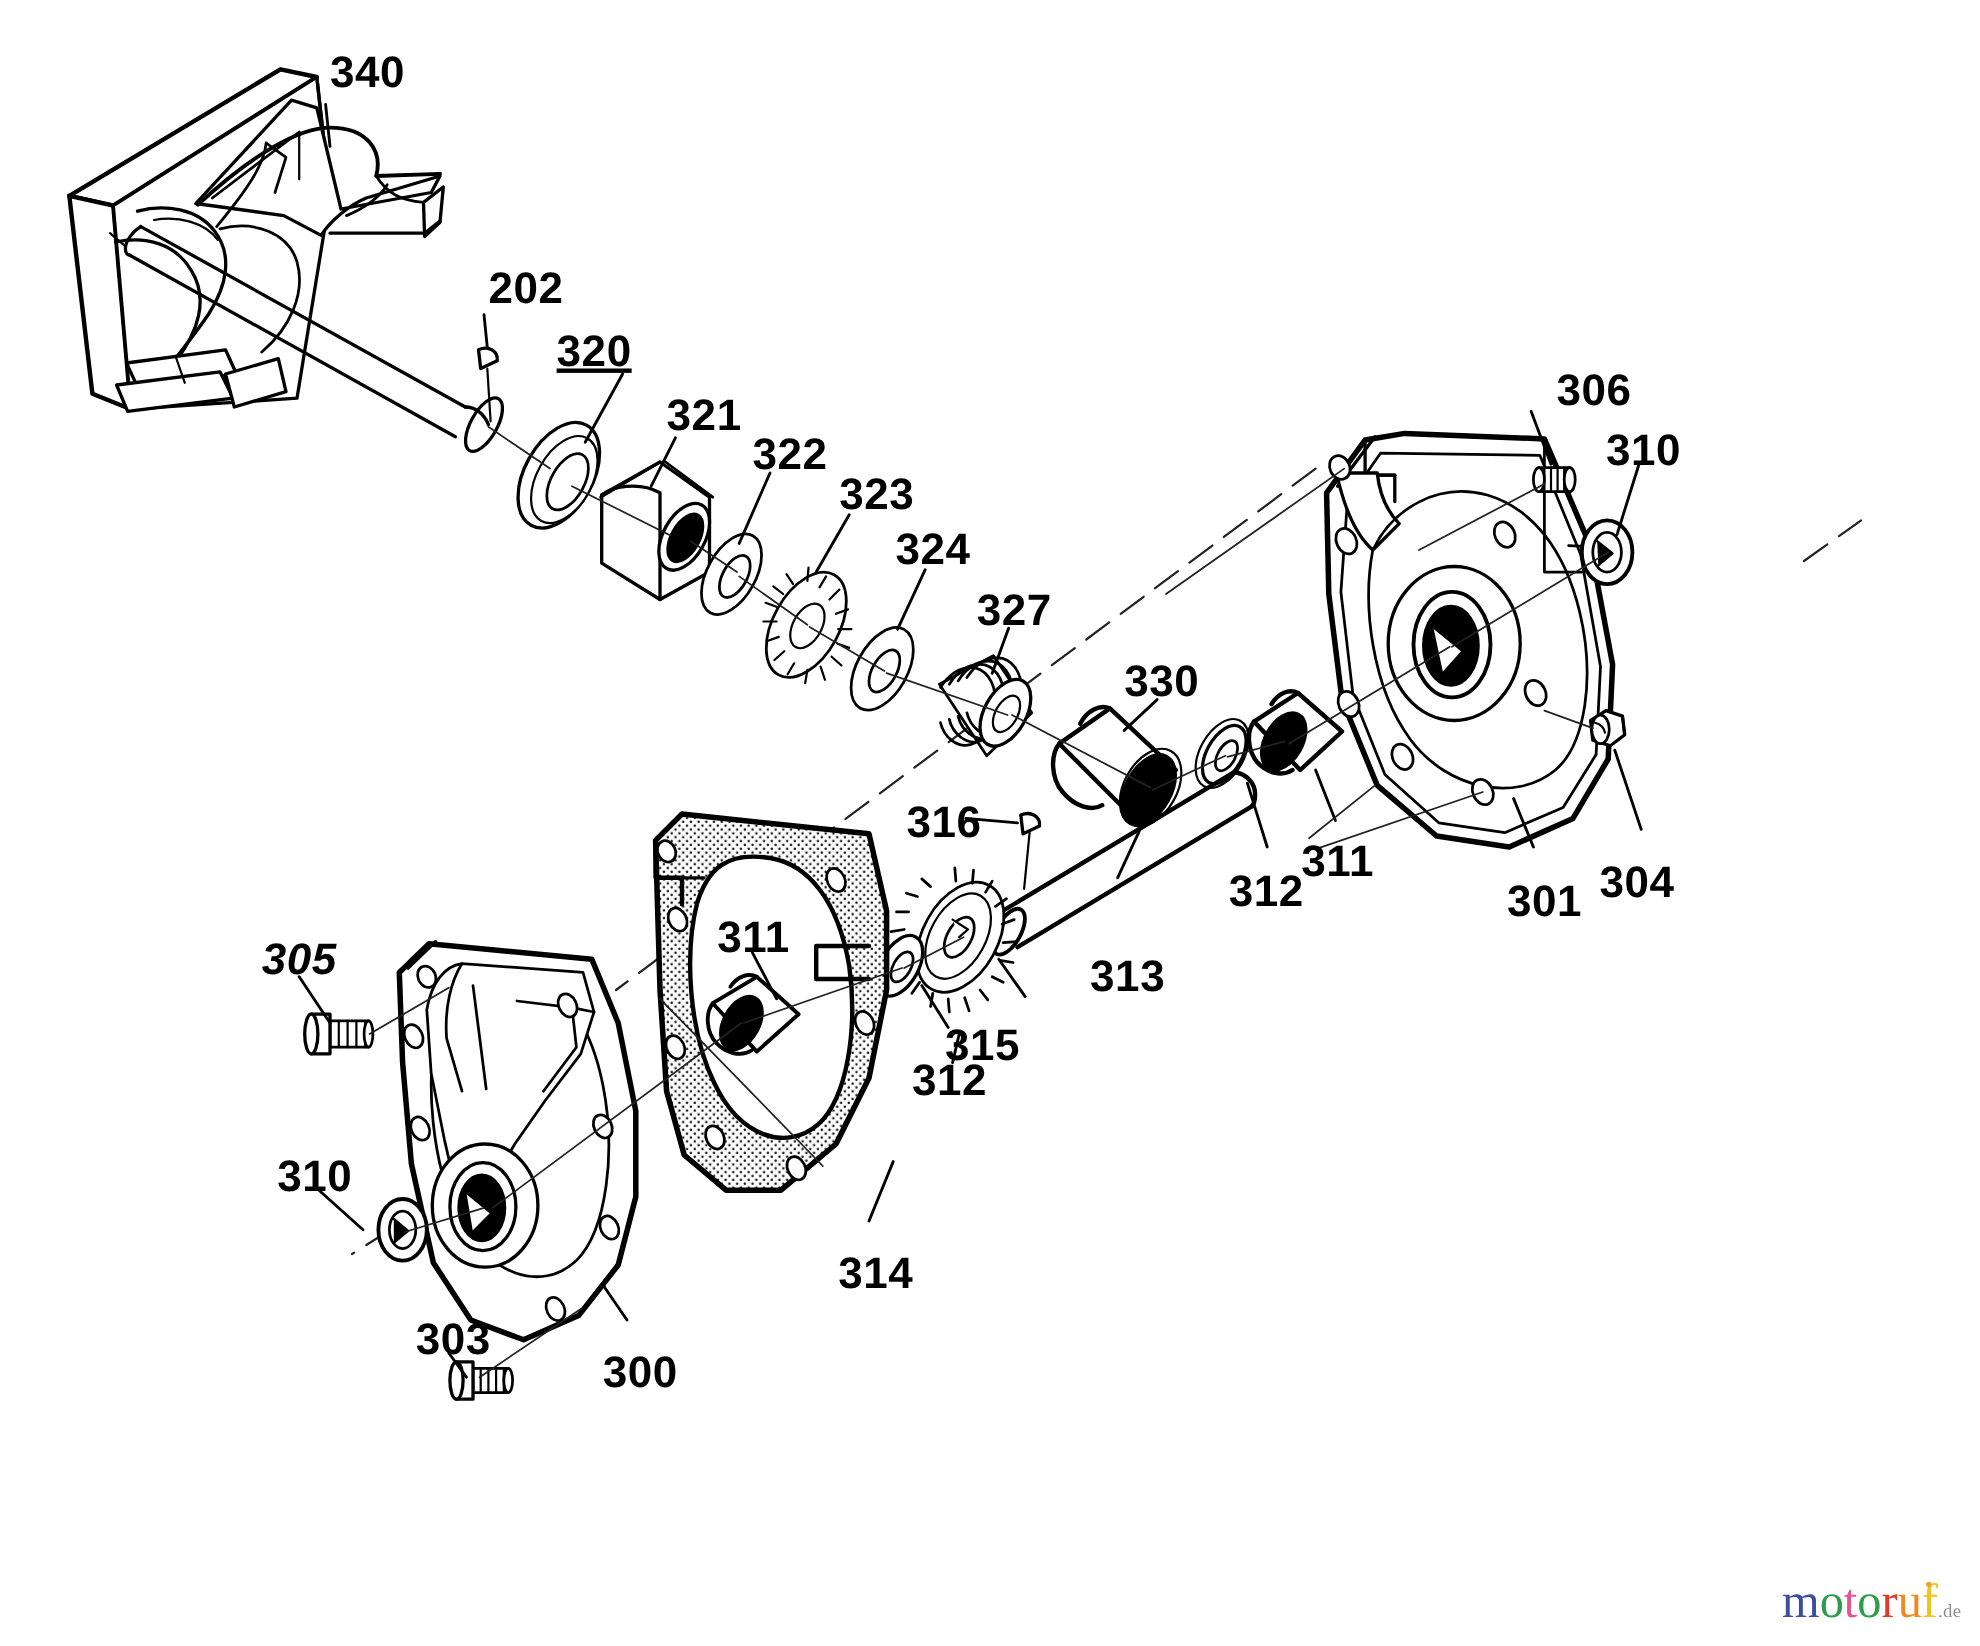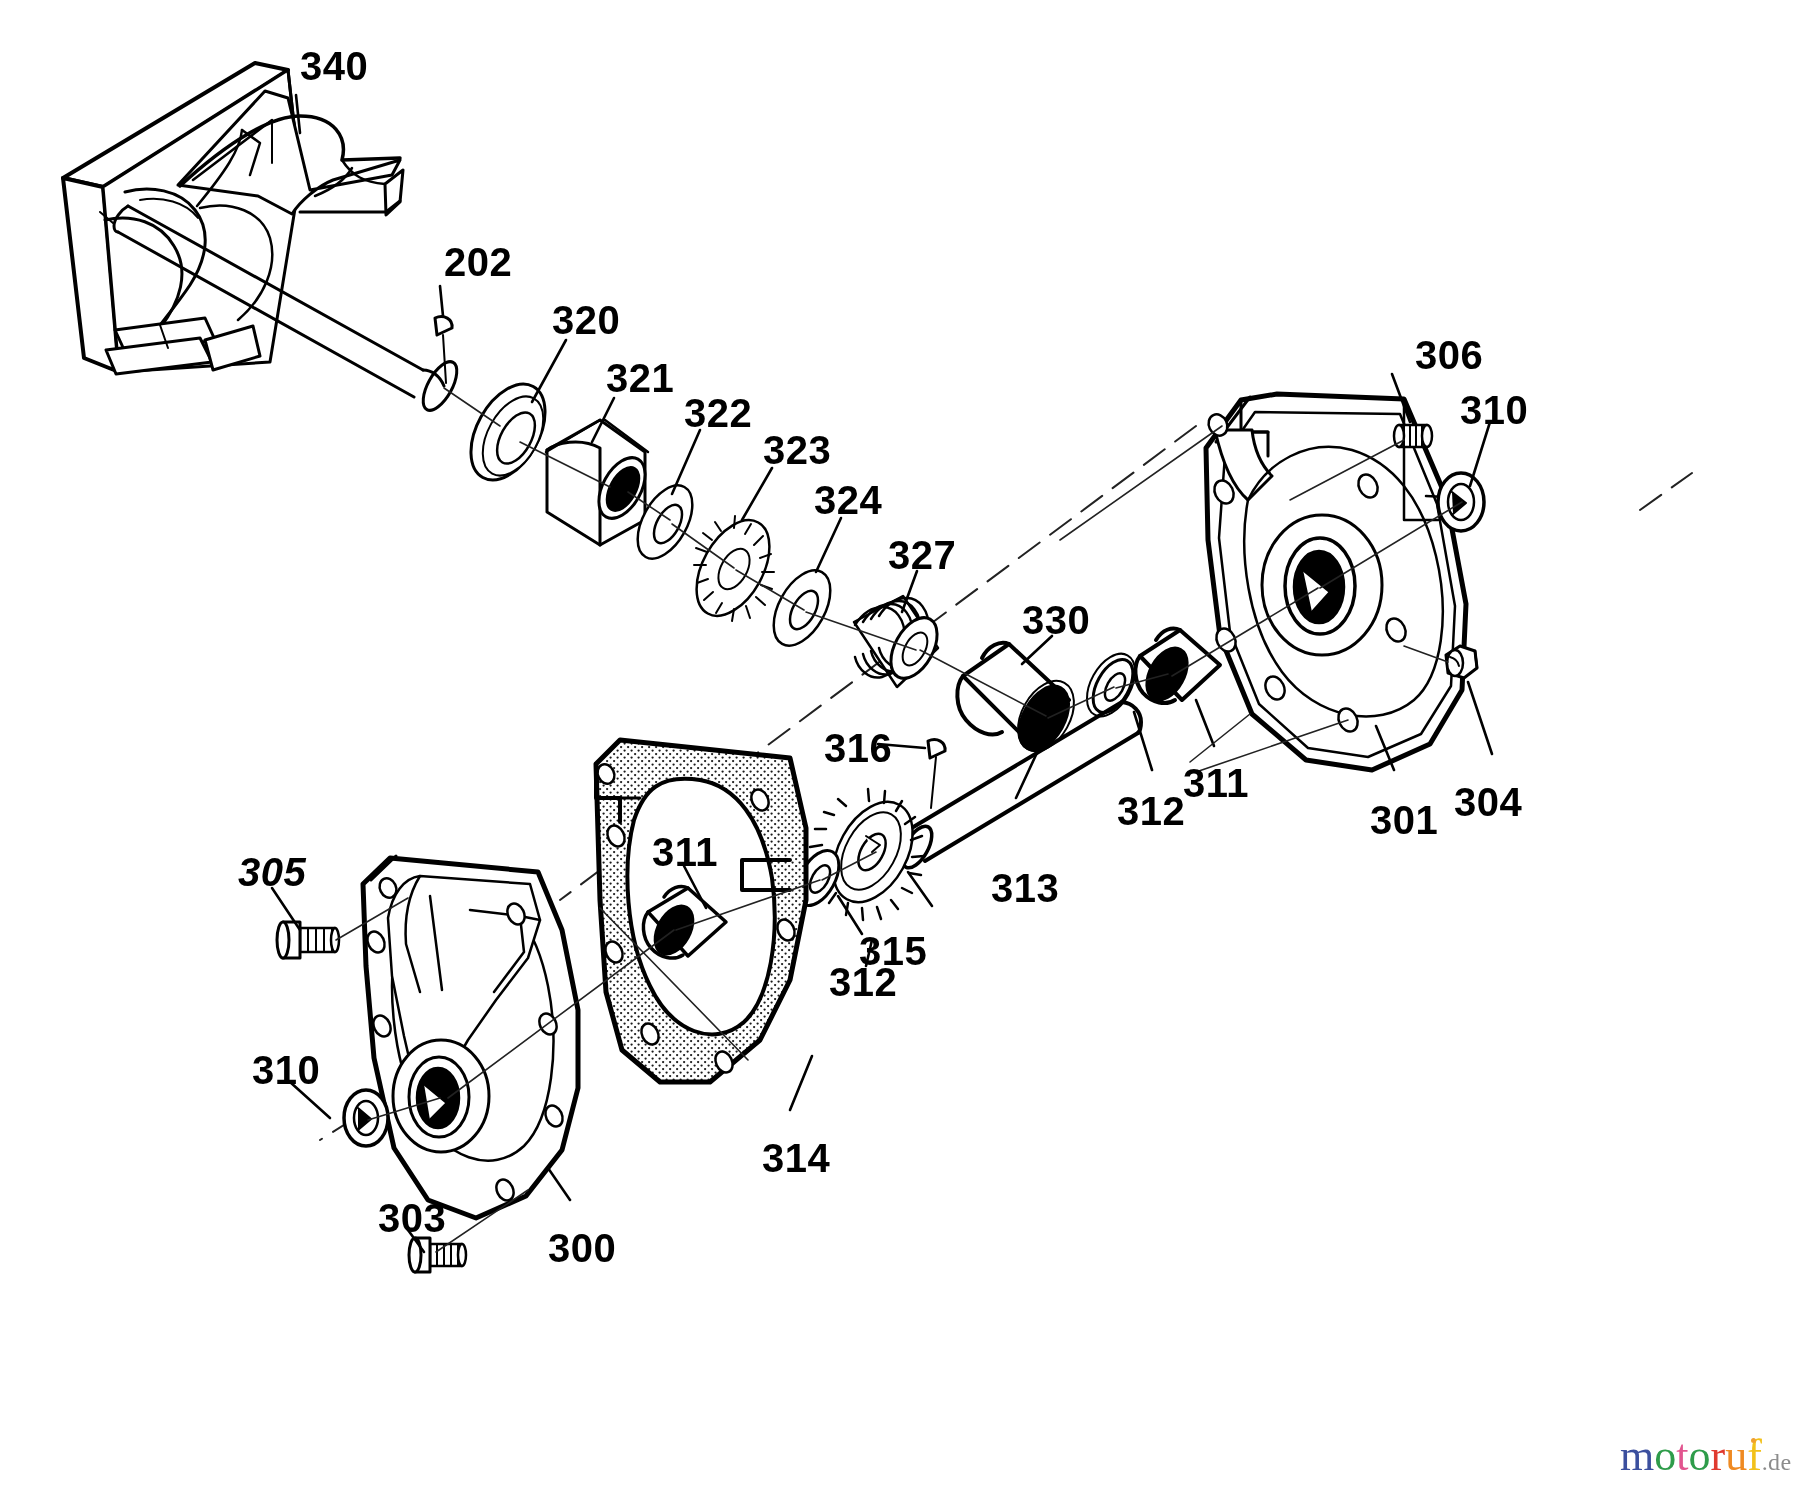--- a/index.html
+++ b/index.html
@@ -40,21 +40,21 @@
     left: 1620px;
     top: 1434px;
     font-family: "Liberation Serif", serif;
     font-size: 44px;
     line-height: 1;
     white-space: nowrap;
     user-select: none;
   }
   #brand .l { font-weight: 400; }
   #brand .tld {
-    font-size: 24px;
+    font-size: 17px;
     color: #8c8c8c;
     vertical-align: baseline;
     letter-spacing: 0.3px;
   }
   #brand .dot-acc {
     position: absolute;
     left: 131px;
     top: 4px;
     width: 5px;
     height: 5px;
@@ -427,21 +427,21 @@
         <path d="M600,908 L748,1060"></path>
         <path d="M1250,714 L1190,762"></path>
         <path d="M1348,720 L1196,772"></path>
       </g>
 
     </g>
   </svg>
 
   <div class="callout" style="left:300px; top:46px;">340</div>
   <div class="callout" style="left:444px; top:242px;">202</div>
-  <div class="callout" style="left:552px; top:300px;">320</div>
+  <div class="callout" style="left:506px; top:300px;text-decoration:underline;">320</div>
   <div class="callout" style="left:606px; top:358px;">321</div>
   <div class="callout" style="left:684px; top:393px;">322</div>
   <div class="callout" style="left:763px; top:430px;">323</div>
   <div class="callout" style="left:814px; top:480px;">324</div>
   <div class="callout" style="left:888px; top:535px;">327</div>
   <div class="callout" style="left:1022px; top:600px;">330</div>
   <div class="callout" style="left:824px; top:728px;">316</div>
   <div class="callout" style="left:1415px; top:335px;">306</div>
   <div class="callout" style="left:1460px; top:390px;">310</div>
   <div class="callout" style="left:1454px; top:782px;">304</div>

